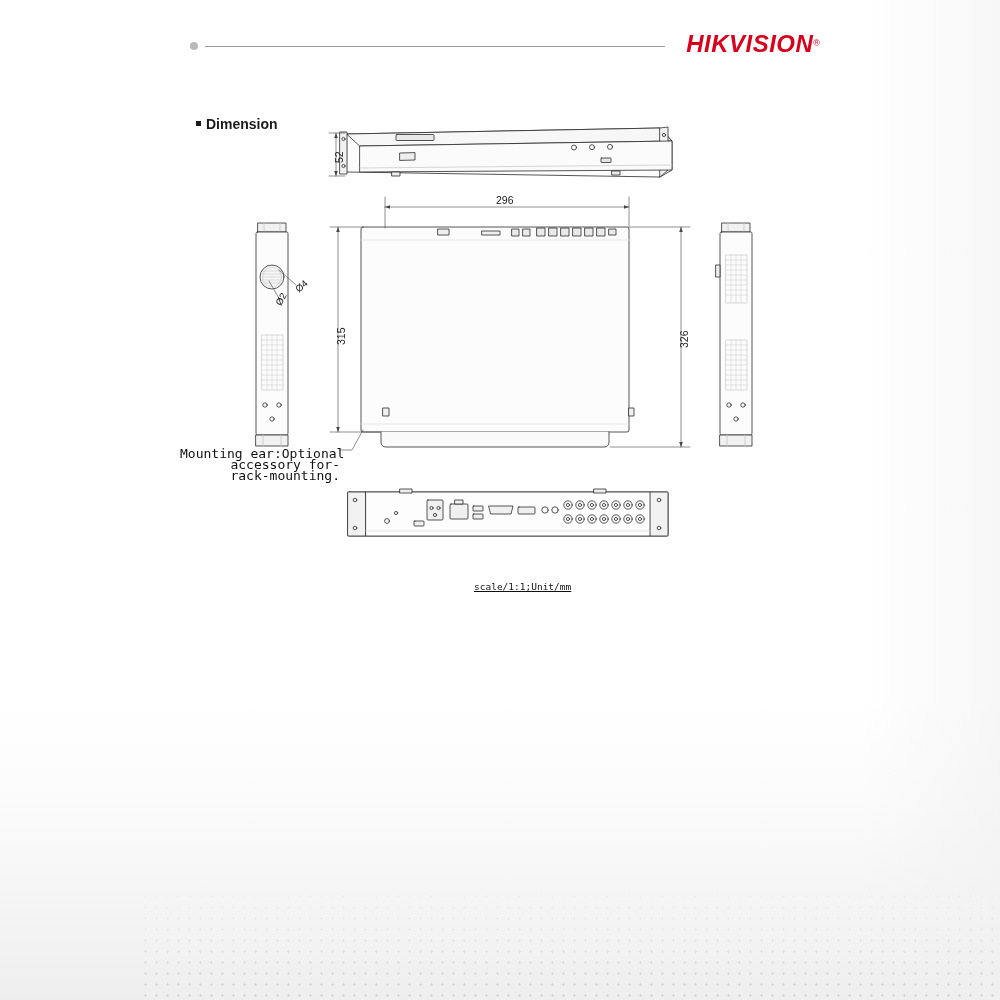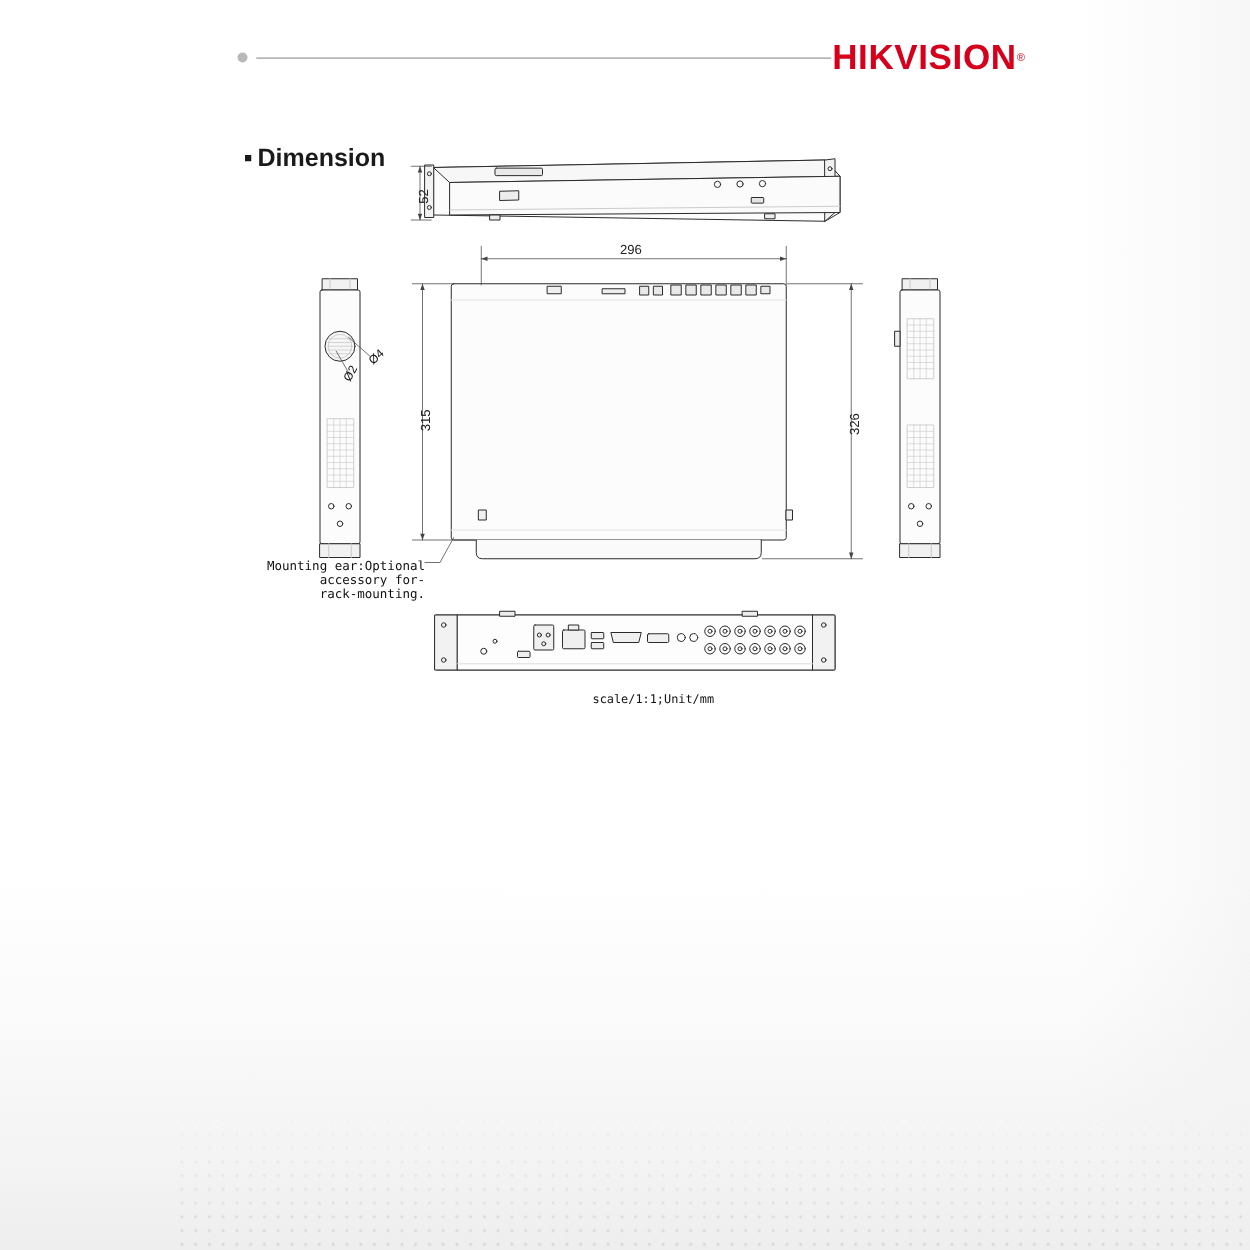--- a/index.html
+++ b/index.html
@@ -62,39 +62,40 @@
   .brand {
     position: absolute;
     right: 180px;
     top: 30px;
     text-align: right;
     white-space: nowrap;
   }
   .brand-text {
     font-family: "Liberation Sans", sans-serif;
     font-weight: bold;
-    font-size: 28px;
+    font-style: italic;
+    font-size: 24px;
     letter-spacing: 0.5px;
     color: #d6001c;
     display: inline-block;
   }
   .brand-reg {
     font-size: 9px;
     color: #d6001c;
     vertical-align: super;
     font-style: normal;
     font-weight: normal;
   }
 
   
   .section-title {
     position: absolute;
     left: 196px;
     top: 116px;
-    font-size: 20px;
+    font-size: 14px;
     font-weight: bold;
     color: #1a1a1a;
     white-space: nowrap;
   }
   .section-title .bullet {
     display: inline-block;
     width: 5px;
     height: 5px;
     background: #1a1a1a;
     vertical-align: middle;
@@ -117,21 +118,21 @@
     color: #222;
     white-space: nowrap;
   }
   .dim-label.vertical {
     transform: rotate(-90deg);
     transform-origin: left top;
   }
   .note {
     position: absolute;
     font-family: "DejaVu Sans Mono", monospace;
-    font-size: 10px;
+    font-size: 13px;
     line-height: 11px;
     color: #111;
     white-space: pre;
     text-align: right;
   }
   .scale-note {
     position: absolute;
     font-family: "DejaVu Sans Mono", monospace;
     font-size: 9.5px;
     color: #111;
@@ -434,14 +435,14 @@
   <div class="dim-label vertical" style="left:335px; top:345px;">315</div>
   <div class="dim-label vertical" style="left:678px; top:348px;">326</div>
 
   <div class="phi-label" style="left:293px; top:286px; transform:rotate(-42deg); transform-origin:left top;">Ø4</div>
   <div class="phi-label" style="left:273px; top:302px; transform:rotate(-62deg); transform-origin:left top;">Ø2</div>
 
   <div class="note" style="left:180px; top:448px; width:160px;">Mounting ear:Optional
 accessory for-
 rack-mounting.</div>
 
-  <div class="scale-note" style="left:474px; top:554px;">scale/1:1;Unit/mm</div>
+  <div class="scale-note" style="left:474px; top:581px;text-decoration:underline;">scale/1:1;Unit/mm</div>
 </div>
 
 </body></html>

